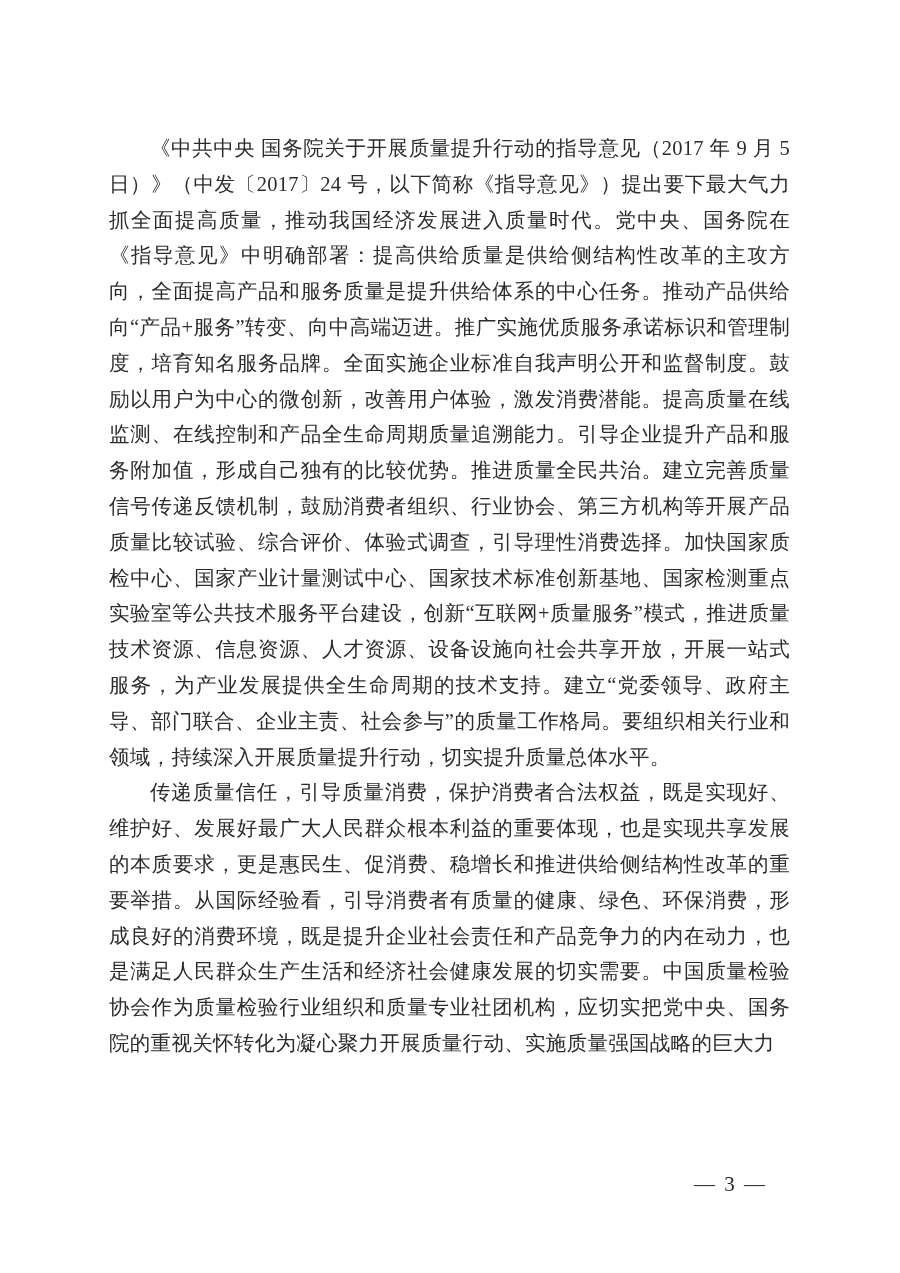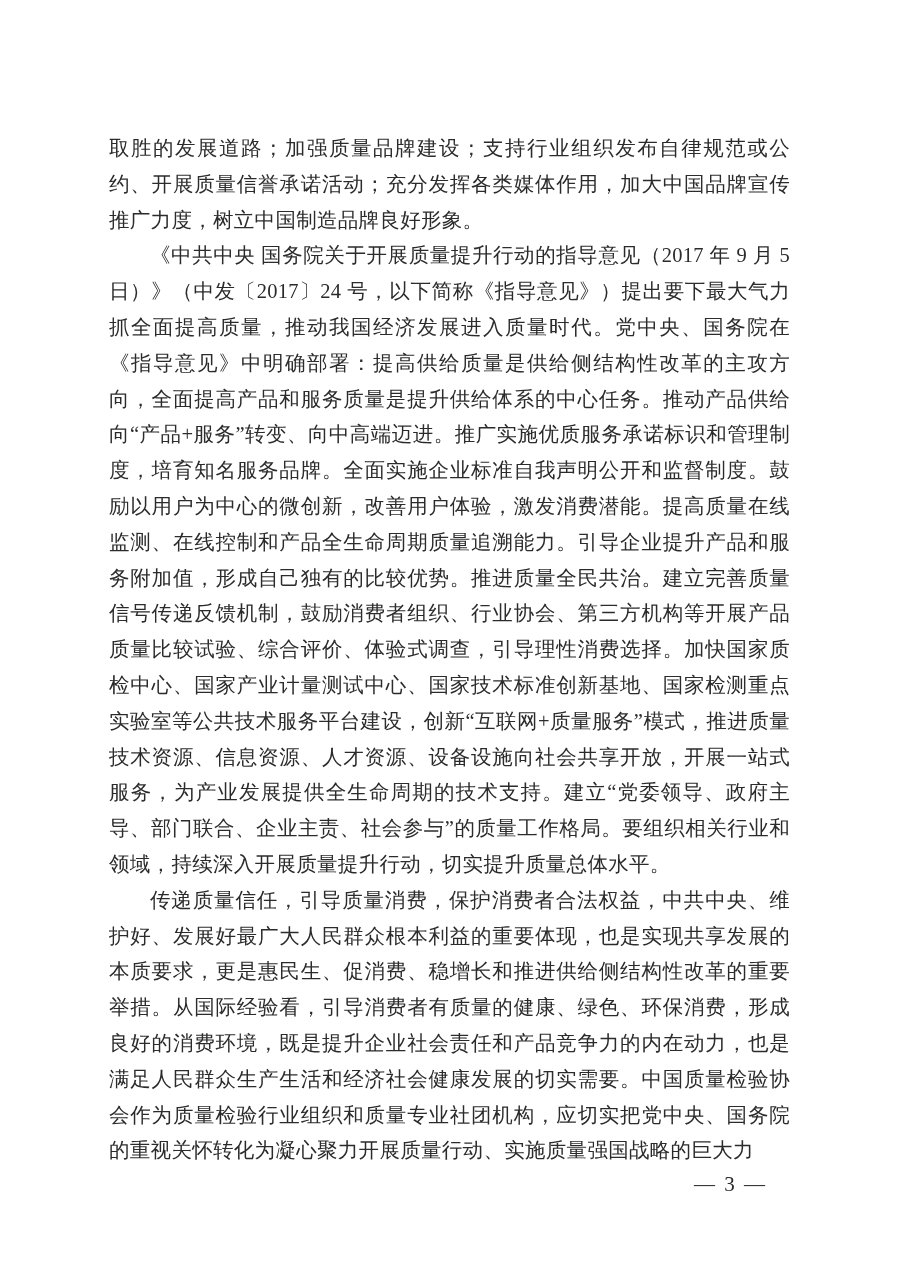--- a/index.html
+++ b/index.html
@@ -43,18 +43,17 @@
     color: #2b2b2b;
     letter-spacing: 2px;
     white-space: nowrap;
   }
 </style>
 </head>
 <body>
 
 <div class="page">
   <div class="content">
-    <p>取胜的发展道路；加强质量品牌建设；支持行业组织发布自律规范或公约、开展质量信誉承诺活动；充分发挥各类媒体作用，加大中国品牌宣传推广力度，树立中国制造品牌良好形象。</p>
     <p class="indent">《中共中央 国务院关于开展质量提升行动的指导意见（2017 年 9 月 5 日）》（中发〔2017〕24 号，以下简称《指导意见》）提出要下最大气力抓全面提高质量，推动我国经济发展进入质量时代。党中央、国务院在《指导意见》中明确部署：提高供给质量是供给侧结构性改革的主攻方向，全面提高产品和服务质量是提升供给体系的中心任务。推动产品供给向“产品+服务”转变、向中高端迈进。推广实施优质服务承诺标识和管理制度，培育知名服务品牌。全面实施企业标准自我声明公开和监督制度。鼓励以用户为中心的微创新，改善用户体验，激发消费潜能。提高质量在线监测、在线控制和产品全生命周期质量追溯能力。引导企业提升产品和服务附加值，形成自己独有的比较优势。推进质量全民共治。建立完善质量信号传递反馈机制，鼓励消费者组织、行业协会、第三方机构等开展产品质量比较试验、综合评价、体验式调查，引导理性消费选择。加快国家质检中心、国家产业计量测试中心、国家技术标准创新基地、国家检测重点实验室等公共技术服务平台建设，创新“互联网+质量服务”模式，推进质量技术资源、信息资源、人才资源、设备设施向社会共享开放，开展一站式服务，为产业发展提供全生命周期的技术支持。建立“党委领导、政府主导、部门联合、企业主责、社会参与”的质量工作格局。要组织相关行业和领域，持续深入开展质量提升行动，切实提升质量总体水平。</p>
-    <p class="indent">传递质量信任，引导质量消费，保护消费者合法权益，中共中央、维护好、发展好最广大人民群众根本利益的重要体现，也是实现共享发展的本质要求，更是惠民生、促消费、稳增长和推进供给侧结构性改革的重要举措。从国际经验看，引导消费者有质量的健康、绿色、环保消费，形成良好的消费环境，既是提升企业社会责任和产品竞争力的内在动力，也是满足人民群众生产生活和经济社会健康发展的切实需要。中国质量检验协会作为质量检验行业组织和质量专业社团机构，应切实把党中央、国务院的重视关怀转化为凝心聚力开展质量行动、实施质量强国战略的巨大力</p>
+    <p class="indent">传递质量信任，引导质量消费，保护消费者合法权益，既是实现好、维护好、发展好最广大人民群众根本利益的重要体现，也是实现共享发展的本质要求，更是惠民生、促消费、稳增长和推进供给侧结构性改革的重要举措。从国际经验看，引导消费者有质量的健康、绿色、环保消费，形成良好的消费环境，既是提升企业社会责任和产品竞争力的内在动力，也是满足人民群众生产生活和经济社会健康发展的切实需要。中国质量检验协会作为质量检验行业组织和质量专业社团机构，应切实把党中央、国务院的重视关怀转化为凝心聚力开展质量行动、实施质量强国战略的巨大力</p>
   </div>
   <div class="page-number">— 3 —</div>
 </div>
 
 </body></html>

